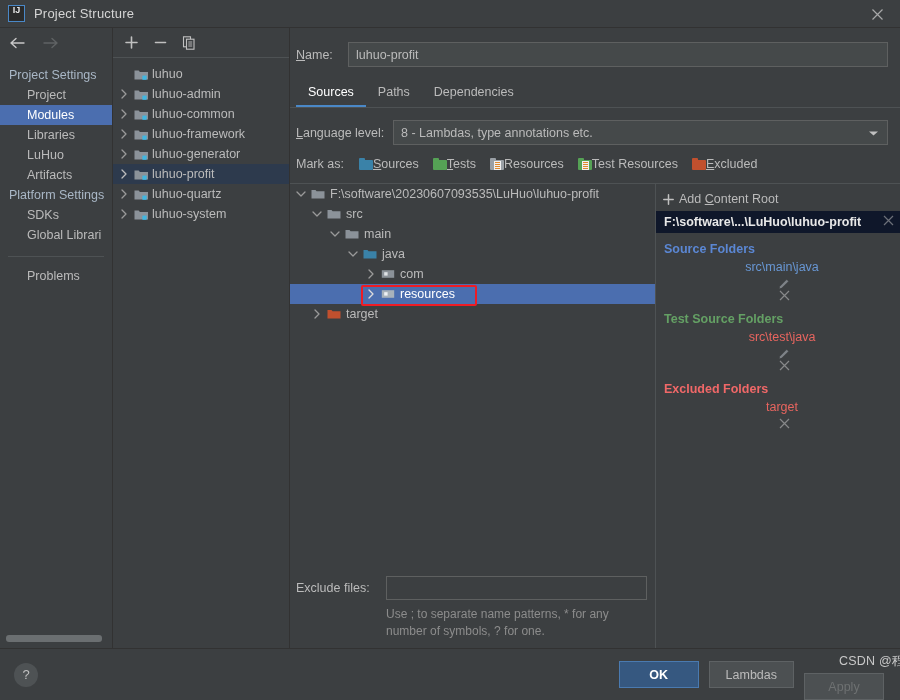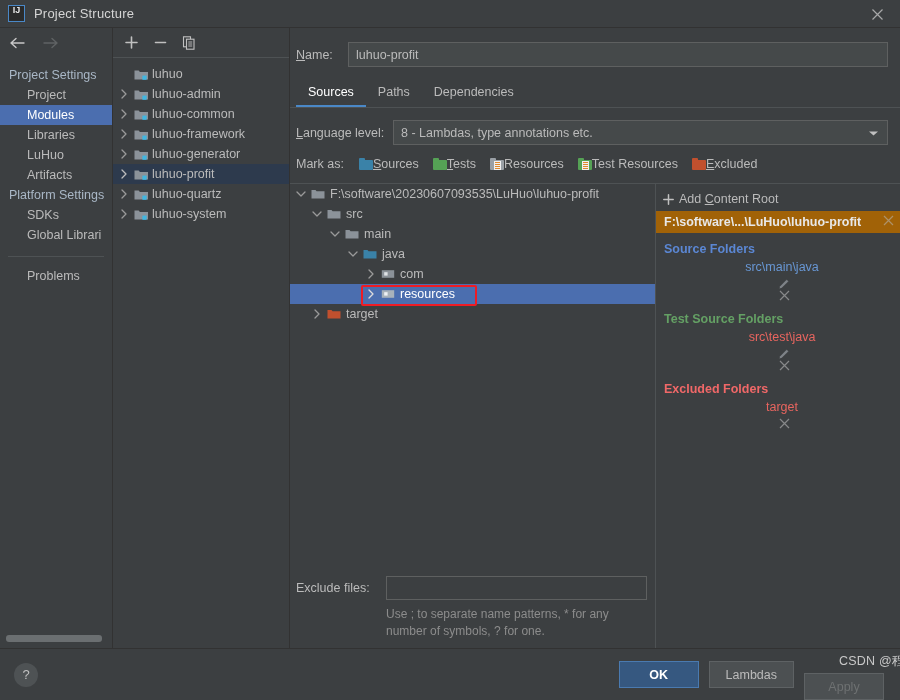--- a/index.html
+++ b/index.html
@@ -151,21 +151,21 @@
     width: 245px; flex: 0 0 245px; background: #3c3f41;
     border-left: 1px solid #4e5254; position: relative;
   }
   .add-root {
     display: flex; align-items: center; height: 24px; padding-left: 7px;
     font-size: 12.5px; color: #bbbbbb; margin-top: 3px;
   }
   .add-root .plus { margin-right: 5px; display: flex; }
   .add-root u { text-decoration: underline; }
   .root-header {
-    background: #a16207; height: 22px; display: flex; align-items: center;
+    background: #0f172a; height: 22px; display: flex; align-items: center;
     padding: 0 6px 0 8px; font-size: 12.5px; font-weight: bold; color: #e8e8e8;
     justify-content: space-between;
   }
   .root-header .xbtn { opacity: .55; }
   .sect-title { font-size: 12.5px; font-weight: bold; padding: 9px 0 2px 8px; }
   .sect-title.src { color: #5b87d4; }
   .sect-title.test { color: #64a064; }
   .sect-title.exc { color: #f06868; }
   .root-entry {
     display: flex; align-items: center; padding: 2px 6px 2px 14px; font-size: 12.5px; flex-direction: column;

